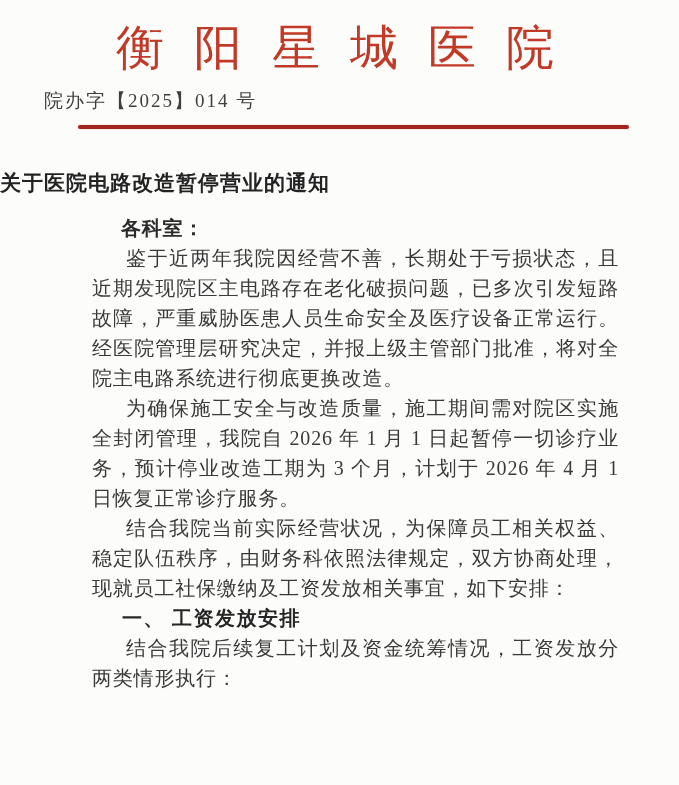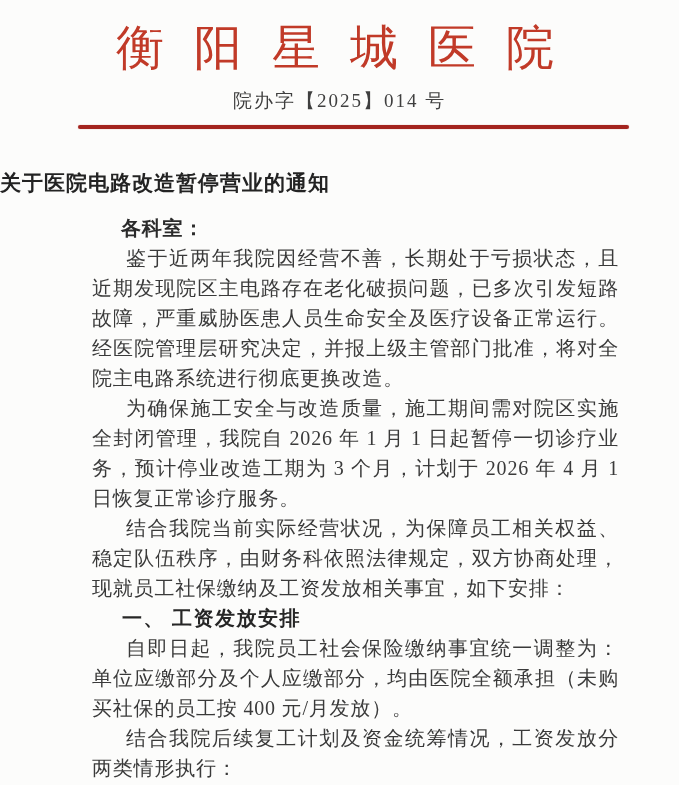--- a/index.html
+++ b/index.html
@@ -22,26 +22,26 @@
   .hospital-name {
     text-align: center;
     color: var(--header-red, #c13a28);
     font-size: 48px;
     line-height: 64px;
     font-weight: 500;
     letter-spacing: 9px;
     white-space: nowrap;
   }
   .doc-number {
-    text-align: center;
     margin-top: 9px;
     font-size: 19px;
     line-height: 24px;
     color: #3f3f3f;
     letter-spacing: 2px;
+    padding-left: 44px;
   }
   .divider {
     margin: 12px 0 0 78px;
     width: 551px;
     height: 0;
     border-top: 4px solid var(--divider-red, #a3241e);
     border-radius: 2px;
     box-shadow: 0 0 1px rgba(163,36,30,0.6);
   }
   .notice-title {
@@ -98,19 +98,18 @@
     <p class="salutation">各科室：</p>
 
     <p class="para">鉴于近两年我院因经营不善，长期处于亏损状态，且近期发现院区主电路存在老化破损问题，已多次引发短路故障，严重威胁医患人员生命安全及医疗设备正常运行。经医院管理层研究决定，并报上级主管部门批准，将对全院主电路系统进行彻底更换改造。</p>
 
     <p class="para">为确保施工安全与改造质量，施工期间需对院区实施全封闭管理，我院自 2026 年 1 月 1 日起暂停一切诊疗业务，预计停业改造工期为 3 个月，计划于 2026 年 4 月 1 日恢复正常诊疗服务。</p>
 
     <p class="para">结合我院当前实际经营状况，为保障员工相关权益、稳定队伍秩序，由财务科依照法律规定，双方协商处理，现就员工社保缴纳及工资发放相关事宜，如下安排：</p>
 
     <p class="heading">一、 工资发放安排</p>
 
-    <p class="para">自即日起，我院员工社会保险缴纳事宜统一调整为：单位应缴部分及个人应缴部分，均由医院全额承担（未购买社保的员工按 400 元/月发放）。</p>
 
 
     <p class="para">结合我院后续复工计划及资金统筹情况，工资发放分两类情形执行：</p>
 
   </div>
 </div>
 
 </body></html>

